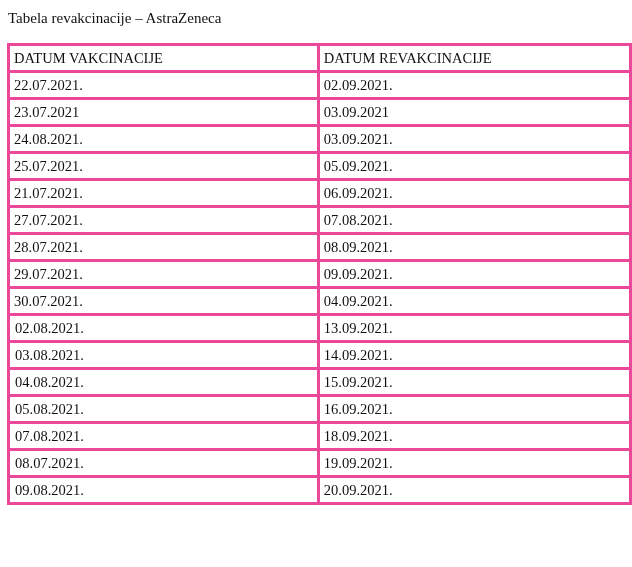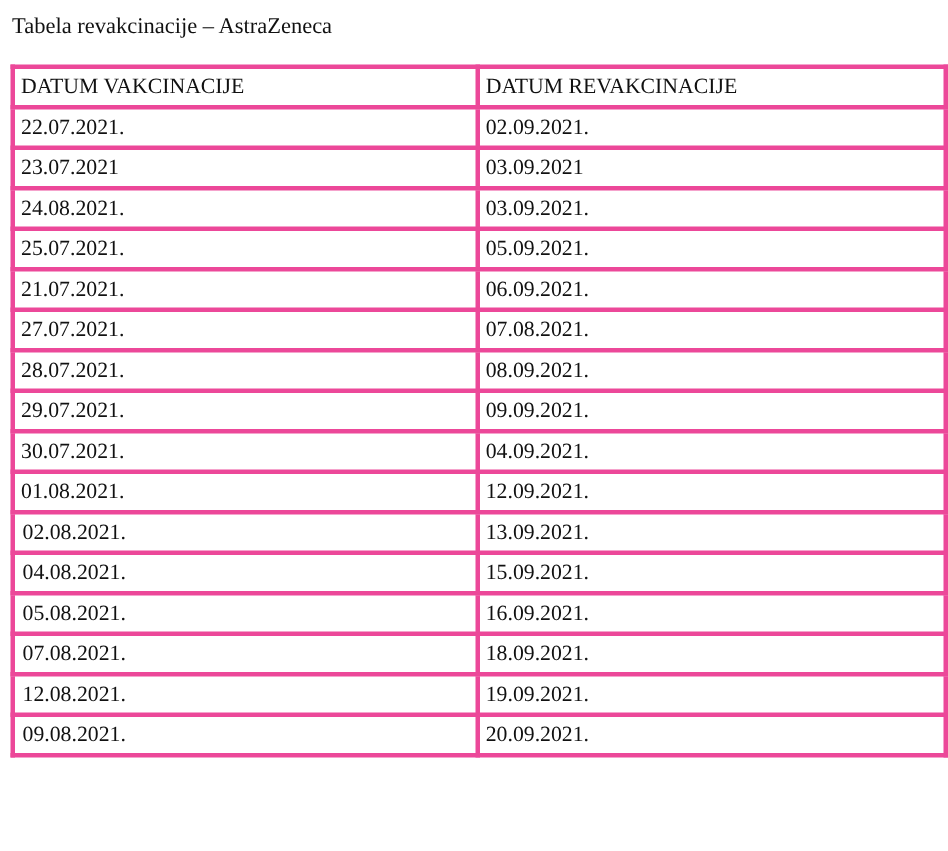--- a/index.html
+++ b/index.html
@@ -68,42 +68,42 @@
           <td class="c2">08.09.2021.</td>
         </tr>
         <tr>
           <td class="c1">29.07.2021.</td>
           <td class="c2">09.09.2021.</td>
         </tr>
         <tr>
           <td class="c1">30.07.2021.</td>
           <td class="c2">04.09.2021.</td>
         </tr>
-        <tr>
-          <td class="c1">01.08.2021.</td>
-          <td class="c2">12.09.2021.</td>
-        </tr>
         <tr class="lower">
           <td class="c1">02.08.2021.</td>
           <td class="c2">13.09.2021.</td>
+        </tr>
+        <tr class="lower">
+          <td class="c1">03.08.2021.</td>
+          <td class="c2">14.09.2021.</td>
         </tr>
         <tr class="lower">
           <td class="c1">04.08.2021.</td>
           <td class="c2">15.09.2021.</td>
         </tr>
         <tr class="lower">
           <td class="c1">05.08.2021.</td>
           <td class="c2">16.09.2021.</td>
         </tr>
         <tr class="lower">
           <td class="c1">07.08.2021.</td>
           <td class="c2">18.09.2021.</td>
         </tr>
         <tr class="lower">
-          <td class="c1">12.08.2021.</td>
+          <td class="c1">08.07.2021.</td>
           <td class="c2">19.09.2021.</td>
         </tr>
         <tr class="lower">
           <td class="c1">09.08.2021.</td>
           <td class="c2">20.09.2021.</td>
         </tr>
       </tbody>
   </table>
 </div>
 

